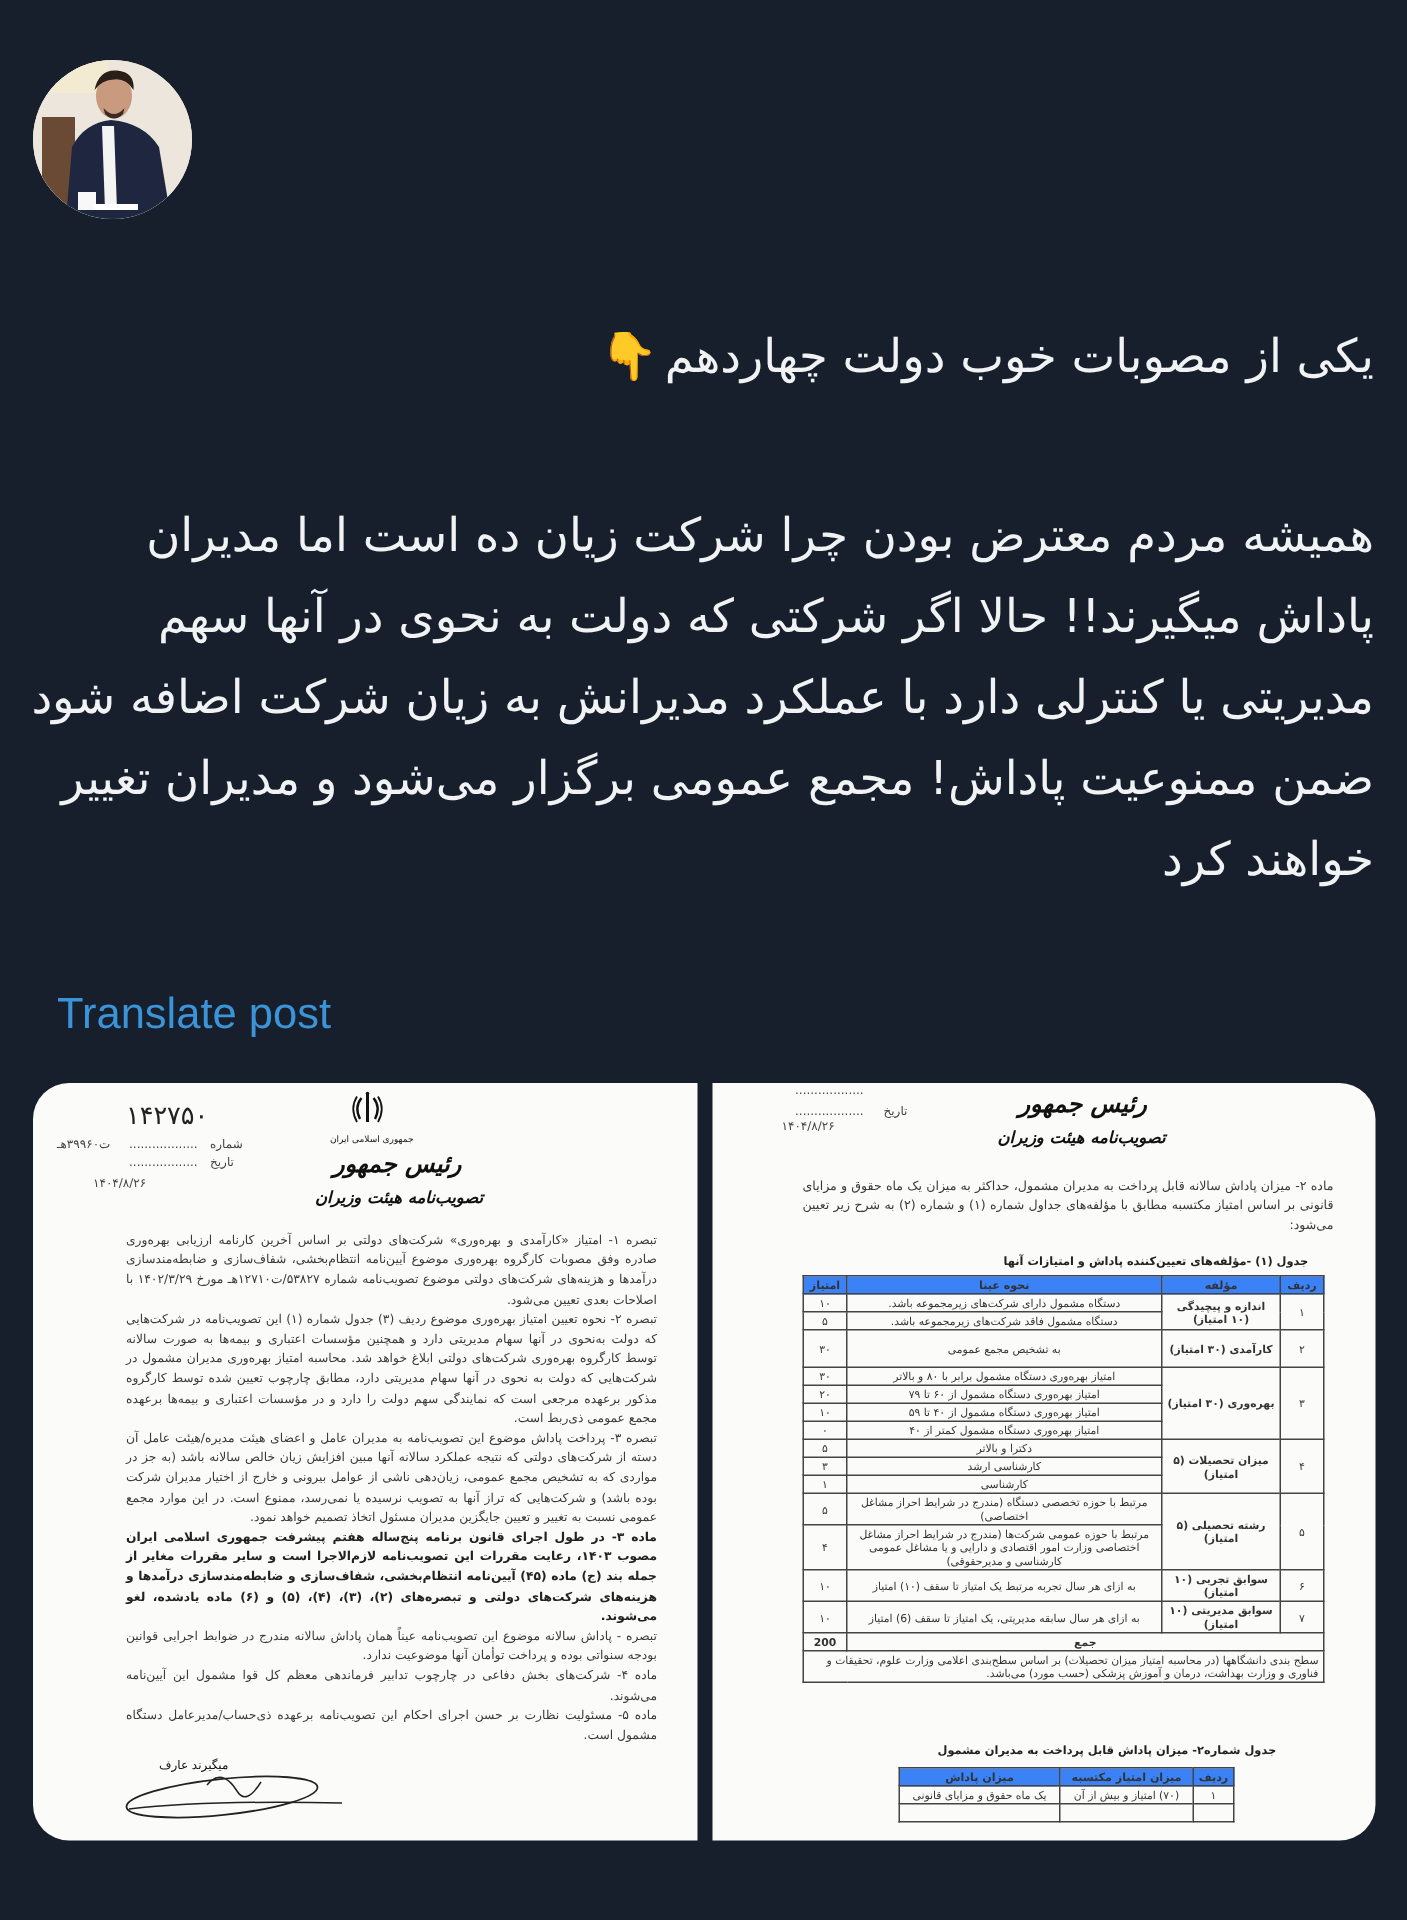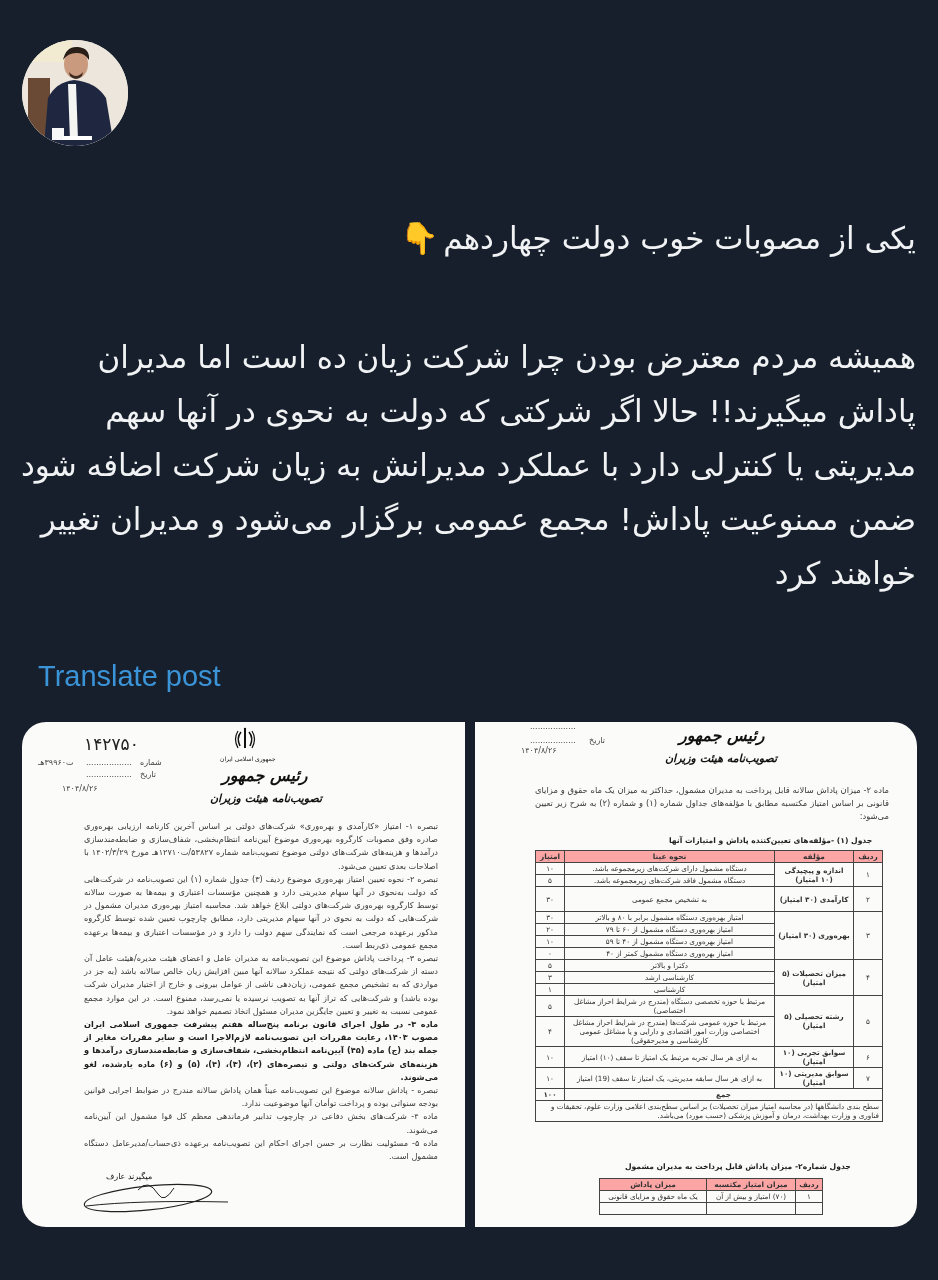--- a/index.html
+++ b/index.html
@@ -47,21 +47,21 @@
   .calig { position:absolute; font-family:"DejaVu Serif", serif; color:#111; font-weight:bold; direction:rtl; white-space:nowrap; }
   .para {
     position:absolute; direction:rtl; text-align:justify; font-size:8.2px; line-height:13.2px;
     color:#3a3a3a;
   }
   .sig { position:absolute; }
   table.t1 {
     position:absolute; border-collapse:collapse; direction:rtl; font-size:7.2px; color:#333;
   }
   table.t1 td, table.t1 th { border:1px solid #444; padding:1px 3px; text-align:center; }
-  table.t1 th { font-weight:bold; font-size:7.4px; background:#fca5a5; }
+  table.t1 th { font-weight:bold; font-size:7.4px; background:#3b82f6; }
   .tcaption { position:absolute; direction:rtl; font-size:7.6px; font-weight:bold; color:#222; white-space:nowrap; }
 </style>
 </head>
 <body>
 
 <div class="header">
   <div class="avatar">
     <svg width="106" height="106" viewBox="0 0 106 106">
       <rect width="106" height="106" fill="#ece6dc"></rect>
       <rect x="6" y="38" width="22" height="60" fill="#6b4a35"></rect>
@@ -207,26 +207,26 @@
         </tr>
         <tr>
           <td>۶</td>
           <td style="font-weight:bold">سوابق تجربی (۱۰ امتیاز)</td>
           <td>به ازای هر سال تجربه مرتبط یک امتیاز تا سقف (۱۰) امتیاز</td>
           <td>۱۰</td>
         </tr>
         <tr>
           <td>۷</td>
           <td style="font-weight:bold">سوابق مدیریتی (۱۰ امتیاز)</td>
-          <td>به ازای هر سال سابقه مدیریتی، یک امتیاز تا سقف (19) امتیاز</td>
+          <td>به ازای هر سال سابقه مدیریتی، یک امتیاز تا سقف (6) امتیاز</td>
           <td>۱۰</td>
         </tr>
         <tr>
           <td colspan="3" style="font-weight:bold">جمع</td>
-          <td style="font-weight:bold">۱۰۰</td>
+          <td style="font-weight:bold">200</td>
         </tr>
         <tr>
           <td colspan="4" style="text-align:right">سطح بندی دانشگاهها (در محاسبه امتیاز میزان تحصیلات) بر اساس سطح‌بندی اعلامی وزارت علوم، تحقیقات و فناوری و وزارت بهداشت، درمان و آموزش پزشکی (حسب مورد) می‌باشد.</td>
         </tr>
       </tbody>
     </table>
 
     <div class="tcaption" style="left:150px;top:440px;">جدول شماره۲- میزان پاداش قابل پرداخت به مدیران مشمول</div>
     <table class="t1" style="left:124px;top:456px;width:224px;">
       <thead>

